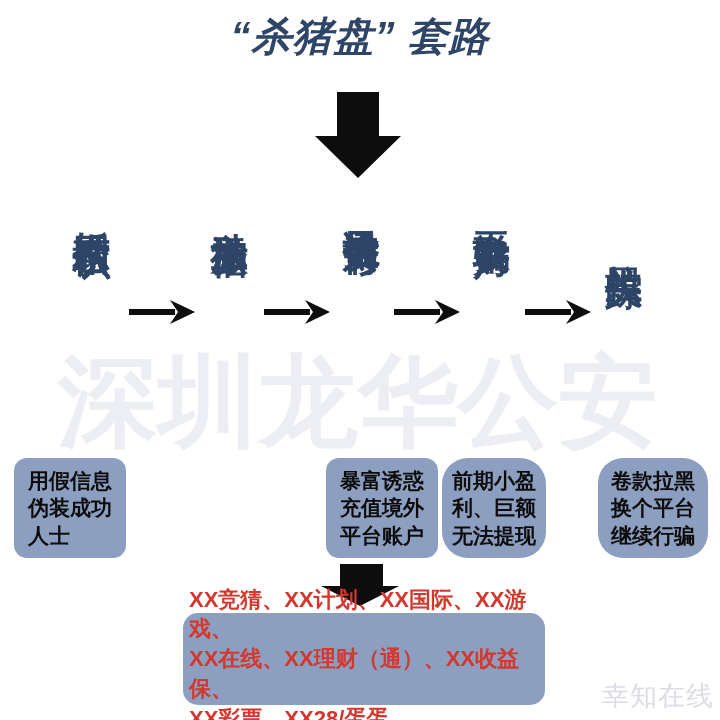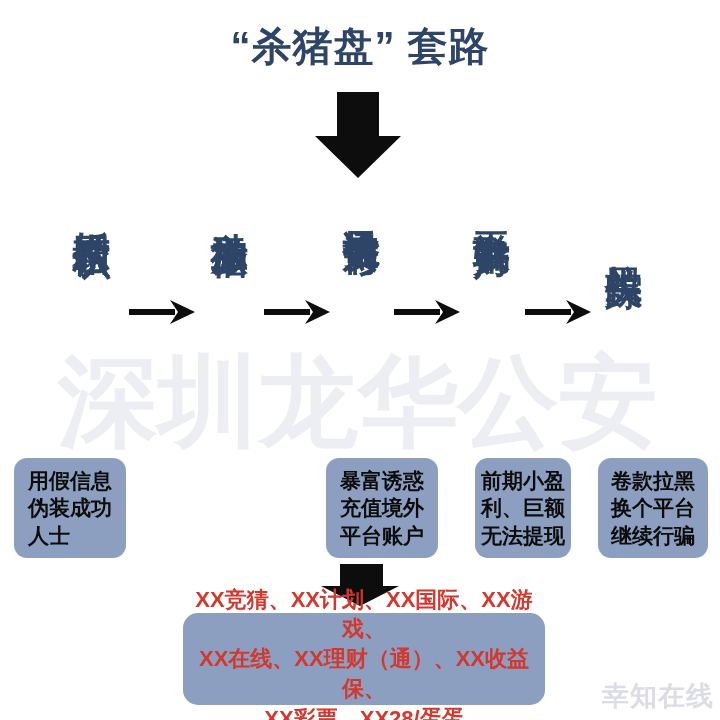--- a/index.html
+++ b/index.html
@@ -1,33 +1,34 @@
 <!DOCTYPE html>
 <html style="--heading: #2e4568; --box-fill: #8c9fc0; --alert-red: #d3372d; --arrow-black: #0d0d0d; --watermark-light: #eceef4; --watermark-corner: #dcdce4;"><head>
 <meta charset="utf-8">
 <style>
   html,body{margin:0;padding:0;background:#fff;}
   #canvas{
     position:relative;width:720px;height:720px;background:#fff;
     font-family:"Liberation Sans",sans-serif;overflow:hidden;
   }
   .title{
-    position:absolute;left:0;top:19px;width:720px;text-align:center;
+    position:absolute;left:0;top:9px;width:720px;text-align:center;
     font-size:40px;font-weight:bold;letter-spacing:1px;
     color:var(--heading,#2e4568);
+    font-style:italic;
   }
   .wm-center{
     position:absolute;left:58px;top:336px;width:620px;
     font-size:100px;font-weight:bold;white-space:nowrap;
     color:var(--watermark-light,#eceef4);
     z-index:0;user-select:none;
   }
   .wm-corner{
     position:absolute;right:6px;top:678px;
-    font-size:27px;font-weight:bold;letter-spacing:1px;
+    font-size:27px;font-weight:normal;letter-spacing:1px;
     color:var(--watermark-corner,#dcdce4);
     z-index:3;user-select:none;
   }
   .vlabel{
     position:absolute;top:202px;width:42px;z-index:1;
     writing-mode:vertical-rl;text-orientation:upright;
     font-size:37px;font-weight:bold;line-height:42px;letter-spacing:2px;
     color:var(--heading,#2e4568);text-align:left;
   }
   .vlabel.c1{left:70px;}
@@ -50,28 +51,28 @@
     background:var(--box-fill,#8c9fc0);
     border-radius:13px;
     display:flex;align-items:center;justify-content:center;
     font-size:21px;font-weight:bold;color:#0c0c0c;
     line-height:1.3;white-space:pre-line;text-align:left;
     padding:0 4px;box-sizing:border-box;
   }
   .nb1{left:14px;width:112px;}
   .nb2{left:161px;width:110px;}
   .nb3{left:307px;width:112px;margin-left:19px;}
-  .nb4{left:475px;width:96px;}
-  .nb5{left:598px;width:110px;}
+  .nb4{left:442px;width:104px;border-radius:26px;}
+  .nb5{left:598px;width:110px;border-radius:25px;}
   .platforms-box{
     position:absolute;left:183px;top:613px;width:362px;height:92px;z-index:2;
     background:var(--box-fill,#8c9fc0);
     border-radius:15px;
     display:flex;align-items:center;justify-content:center;
-    font-size:22px;font-weight:bold;text-align:center;
+    font-size:22px;font-weight:bold;
     color:var(--alert-red,#d3372d);
     line-height:1.35;white-space:pre-line;
     padding:0 6px;box-sizing:border-box;
   }
   .arrow-fill{fill:var(--arrow-black,#0d0d0d);}
 </style>
 </head>
 <body>
 
 <div id="canvas">

